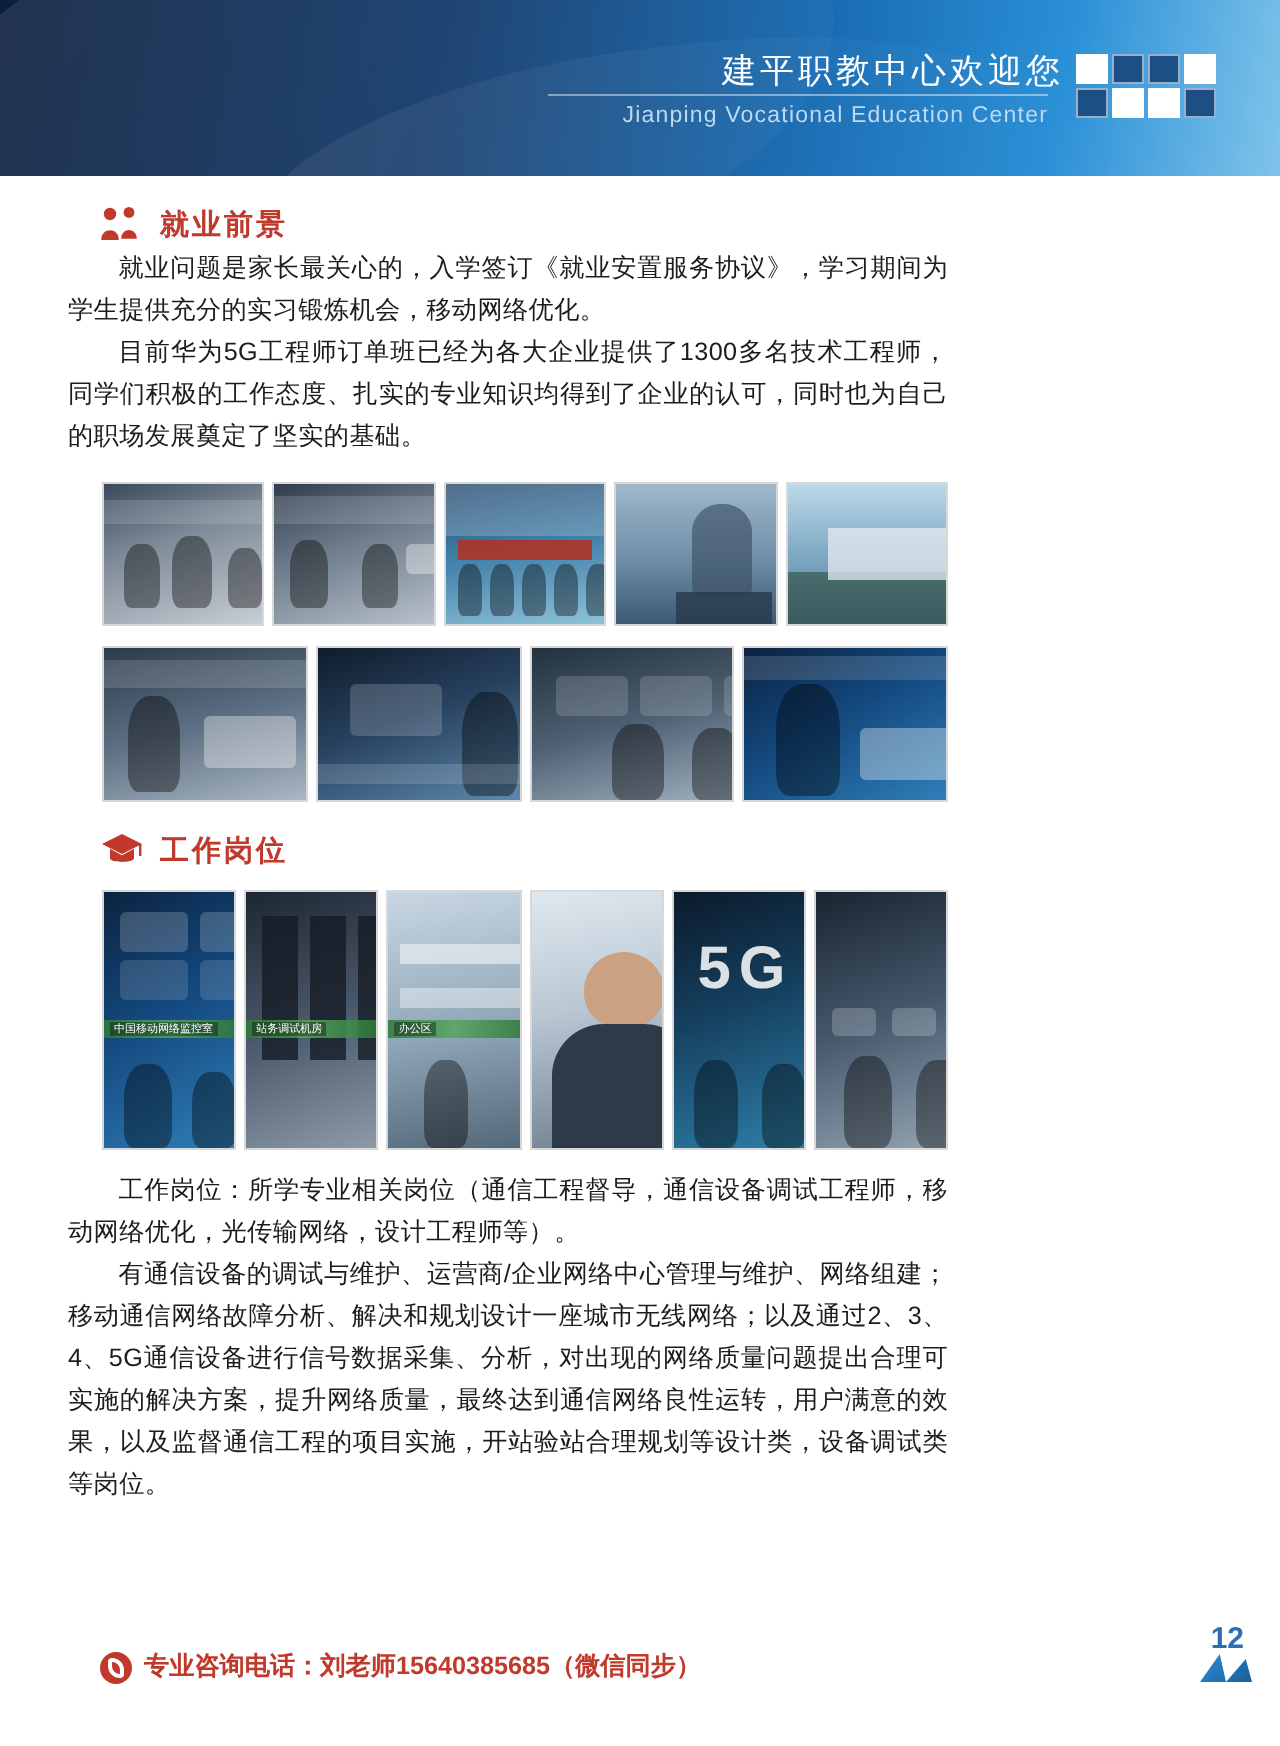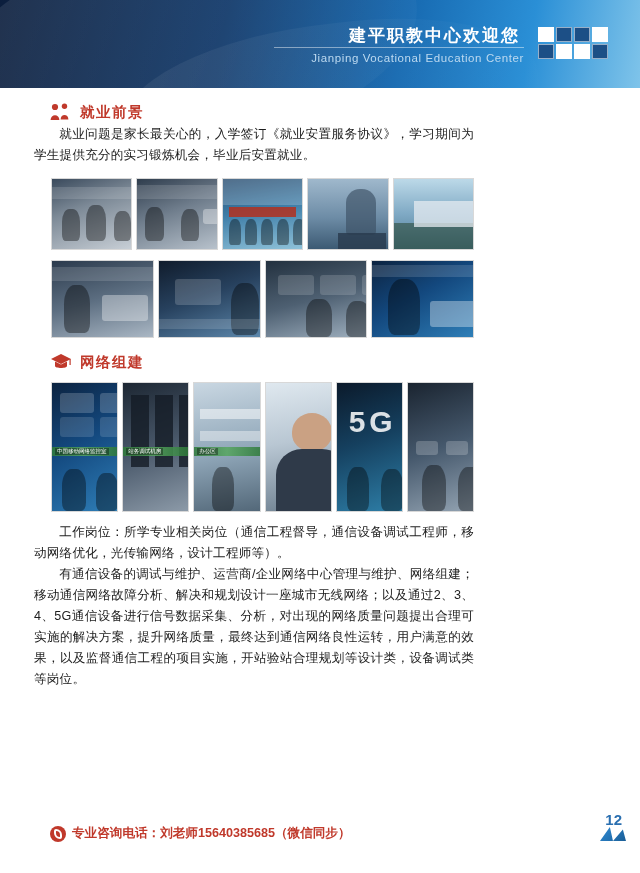--- a/index.html
+++ b/index.html
@@ -39,25 +39,25 @@
     left: 120px;
     top: 24px;
     width: 420px;
     height: 160px;
     background: linear-gradient(120deg, rgba(255,255,255,0.07), rgba(255,255,255,0));
     border-radius: 55% 45% 50% 50%;
     transform: rotate(-6deg);
   }
   .header .title-cn {
     position: absolute;
-    right: 120px;
+    right: 108px;
     top: 24px;
     color: #ffffff;
     font-size: 17px;
-    font-weight: bold;
+    font-weight: normal;
     letter-spacing: 2px;
     white-space: nowrap;
     margin-left: 29px;
   }
   .header .title-en {
     position: absolute;
     right: 116px;
     top: 52px;
     color: #bcd9f0;
     font-size: 11.5px;
@@ -316,21 +316,22 @@
     <span class="sec-icon">
       <svg width="22" height="20" viewBox="0 0 22 20">
         <circle cx="5" cy="5" r="3.1" fill="#c0392b"></circle>
         <path d="M0.6 18 C0.6 11.5 9.4 11.5 9.4 18 Z" fill="#c0392b"></path>
         <circle cx="14.5" cy="4.2" r="2.7" fill="#c0392b"></circle>
         <path d="M10.6 17.4 C10.6 11.6 18.4 11.6 18.4 17.4 Z" fill="#c0392b"></path>
       </svg>
     </span>
     <span class="sec-title">就业前景</span>
   </div>
-  <p class="body">就业问题是家长最关心的，入学签订《就业安置服务协议》，学习期间为学生提供充分的实习锻炼机会，毕业后安置就业。</p>
+  <p class="body">就业问题是家长最关心的，入学签订《就业安置服务协议》，学习期间为学生提供充分的实习锻炼机会，移动网络优化。</p>
+  <p class="body">目前华为5G工程师订单班已经为各大企业提供了1300多名技术工程师，同学们积极的工作态度、扎实的专业知识均得到了企业的认可，同时也为自己的职场发展奠定了坚实的基础。</p>
 
   <div class="strip s1">
     <div class="ph p-room" style="width:110px;height:72px;">
       <div class="figr" style="left:10px;top:30px;width:18px;height:32px;"></div>
       <div class="figr" style="left:34px;top:26px;width:20px;height:36px;"></div>
       <div class="figr" style="left:62px;top:32px;width:17px;height:30px;"></div>
       <div class="glow" style="left:80px;top:34px;width:20px;height:12px;"></div>
       <div class="band" style="top:8px;height:12px;"></div>
     </div>
     <div class="ph p-room2" style="width:110px;height:72px;">
@@ -385,21 +386,21 @@
   </div>
 
   <div class="section-head">
     <span class="sec-icon">
       <svg width="22" height="20" viewBox="0 0 22 20">
         <path d="M11 2 L21 7 L11 12 L1 7 Z" fill="#c0392b"></path>
         <path d="M5 9.4 L5 14 C5 16.6 17 16.6 17 14 L17 9.4 L11 12.6 Z" fill="#c0392b"></path>
         <rect x="19.5" y="7" width="1.2" height="6" fill="#c0392b"></rect>
       </svg>
     </span>
-    <span class="sec-title">网络组建</span>
+    <span class="sec-title">工作岗位</span>
   </div>
 
   <div class="strip">
     <div class="ph p-netops" style="width:92px;height:130px;">
       <div class="glow" style="left:8px;top:10px;width:34px;height:20px;opacity:.55;"></div>
       <div class="glow" style="left:48px;top:10px;width:34px;height:20px;opacity:.55;"></div>
       <div class="glow" style="left:8px;top:34px;width:34px;height:20px;opacity:.4;"></div>
       <div class="glow" style="left:48px;top:34px;width:34px;height:20px;opacity:.4;"></div>
       <div class="figr" style="left:10px;top:86px;width:24px;height:42px;"></div>
       <div class="figr" style="left:44px;top:90px;width:22px;height:38px;"></div>

